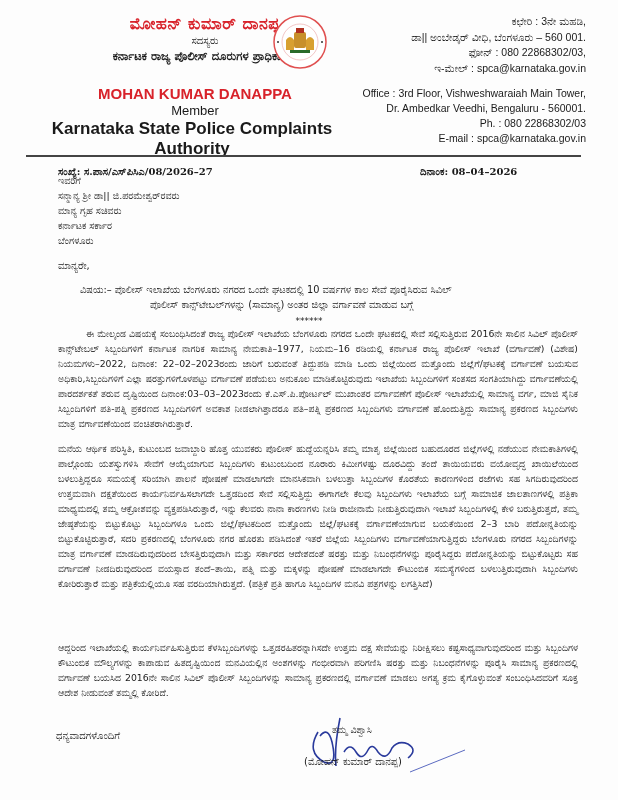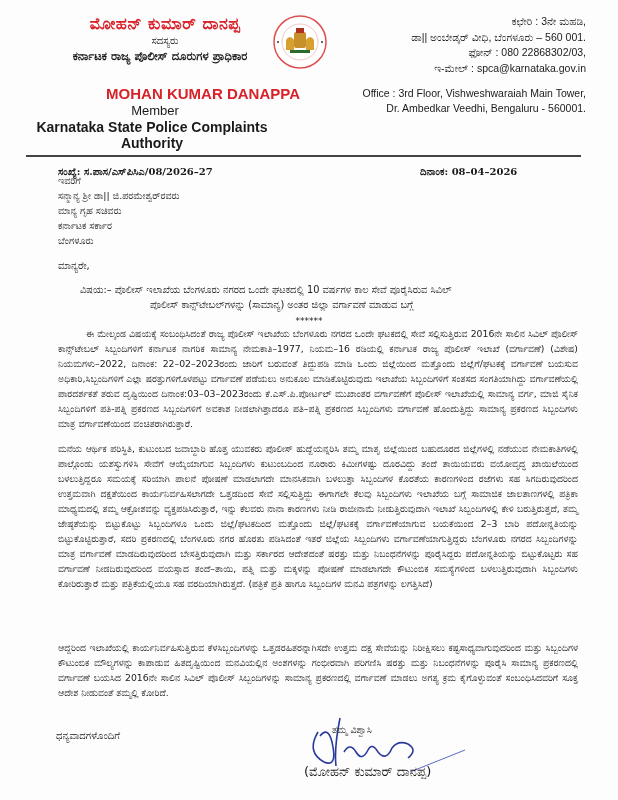--- a/index.html
+++ b/index.html
@@ -1,42 +1,42 @@
 <!DOCTYPE html>
 <html><head>
 <meta charset="utf-8">
 <style>
   html, body { margin:0; padding:0; }
   body { width:618px; height:800px; background:#fdfdfd; position:relative; overflow:hidden; font-family:"DejaVu Sans", sans-serif; color:#1a1a1a; }
-  .lh-left { position:absolute; left:0; top:14px; width:300px; text-align:center; }
+  .lh-left { position:absolute; left:0; top:14px; width:300px; text-align:center;padding-left:40px; }
   .lh-kn-name { color:#d8222a; font-weight:bold; font-size:16px; letter-spacing:0.5px; margin-left:30px; }
   .lh-kn-role { font-size:10px; margin-top:2px; margin-left:30px; }
   .lh-kn-org { font-size:11.5px; font-weight:bold; margin-top:2px; margin-left:20px; }
-  .lh-en-name { color:#d8222a; font-family:"Liberation Sans", sans-serif; font-weight:bold; font-size:15px; margin-top:22px; margin-left:10px;text-align:right; }
+  .lh-en-name { color:#d8222a; font-family:"Liberation Sans", sans-serif; font-weight:bold; font-size:15px; margin-top:22px; margin-left:10px; }
   .lh-en-role { font-family:"Liberation Sans", sans-serif; font-size:13px; margin-top:1px; margin-left:10px; }
-  .lh-en-org { font-family:"Liberation Sans", sans-serif; font-weight:bold; font-size:14px; margin-top:1px; margin-left:4px; }
+  .lh-en-org { font-family:"Liberation Sans", sans-serif; font-weight:bold; font-size:17px; margin-top:1px; margin-left:4px; }
   .emblem { position:absolute; left:272px; top:14px; width:56px; height:56px; }
   .lh-right { position:absolute; right:32px; top:14px; text-align:right; font-family:"Liberation Sans", sans-serif; font-size:10.5px; line-height:15.5px; }
   .lh-right .en { margin-top:10px; font-size:10.5px; line-height:15px;margin-left:8px; }
   .rule { position:absolute; left:26px; top:155px; width:555px; height:2px; background:#444; }
   .ref { position:absolute; left:58px; top:166px; font-family:"DejaVu Serif", serif; font-size:10px; font-weight:bold; }
   .date { position:absolute; left:420px; top:166px; font-family:"DejaVu Serif", serif; font-size:10px; font-weight:bold; }
   .addr { position:absolute; left:58px; top:173px; font-size:9.5px; line-height:15px; }
   .salut { position:absolute; left:58px; top:260px; font-size:10px; }
   .subject { position:absolute; left:80px; top:282px; width:470px; font-size:9.8px; line-height:15px; text-indent:0; }
   .subject .l2 { padding-left:70px; }
   .stars { position:absolute; left:0; width:618px; top:316px; text-align:center; font-size:9px; }
   .body { position:absolute; left:58px; width:520px; font-size:9.3px; line-height:15px; text-align:justify; }
   .p1 { top:326px; text-indent:28px; }
   .p2 { top:441px; }
   .p3 { top:640px; }
   .thanks { position:absolute; left:56px; top:730px; font-size:10px; }
   .sig-block { position:absolute; left:300px; top:712px; width:180px; height:70px;text-align:right; }
   .yours { position:absolute; left:32px; top:12px; font-size:9.5px; color:#222; }
-  .signame { position:absolute; left:4px; top:52px; font-size:13px; }
+  .signame { position:absolute; left:4px; top:44px; font-size:10px; }
   .sig svg { position:absolute; left:0; top:0; }
 </style>
 </head>
 <body>
 
 <div class="lh-left">
   <div class="lh-kn-name">ಮೋಹನ್ ಕುಮಾರ್ ದಾನಪ್ಪ</div>
   <div class="lh-kn-role">ಸದಸ್ಯರು</div>
   <div class="lh-kn-org">ಕರ್ನಾಟಕ ರಾಜ್ಯ ಪೊಲೀಸ್ ದೂರುಗಳ ಪ್ರಾಧಿಕಾರ</div>
   <div class="lh-en-name">MOHAN KUMAR DANAPPA</div>
@@ -59,20 +59,22 @@
 </div>
 
 <div class="lh-right">
   <div>ಕಛೇರಿ : 3ನೇ ಮಹಡಿ,</div>
   <div>ಡಾ|| ಅಂಬೇಡ್ಕರ್ ವೀಧಿ, ಬೆಂಗಳೂರು – 560 001.</div>
   <div>ಫೋನ್ : 080 22868302/03,</div>
   <div>ಇ-ಮೇಲ್ : spca@karnataka.gov.in</div>
   <div class="en">
     <div>Office : 3rd Floor, Vishweshwaraiah Main Tower,</div>
     <div>Dr. Ambedkar Veedhi, Bengaluru - 560001.</div>
+    <div>Ph. : 080 22868302/03</div>
+    <div>E-mail : spca@karnataka.gov.in</div>
   </div>
 </div>
 
 <div class="rule"></div>
 
 <div class="ref">ಸಂಖ್ಯೆ: ಸ.ಪಾಸ/ಎಸ್‌ಪಿಸಿಎ/08/2026–27</div>
 <div class="date">ದಿನಾಂಕ: 08–04–2026</div>
 
 <div class="addr">
   <div>ಇವರಿಗೆ</div>

